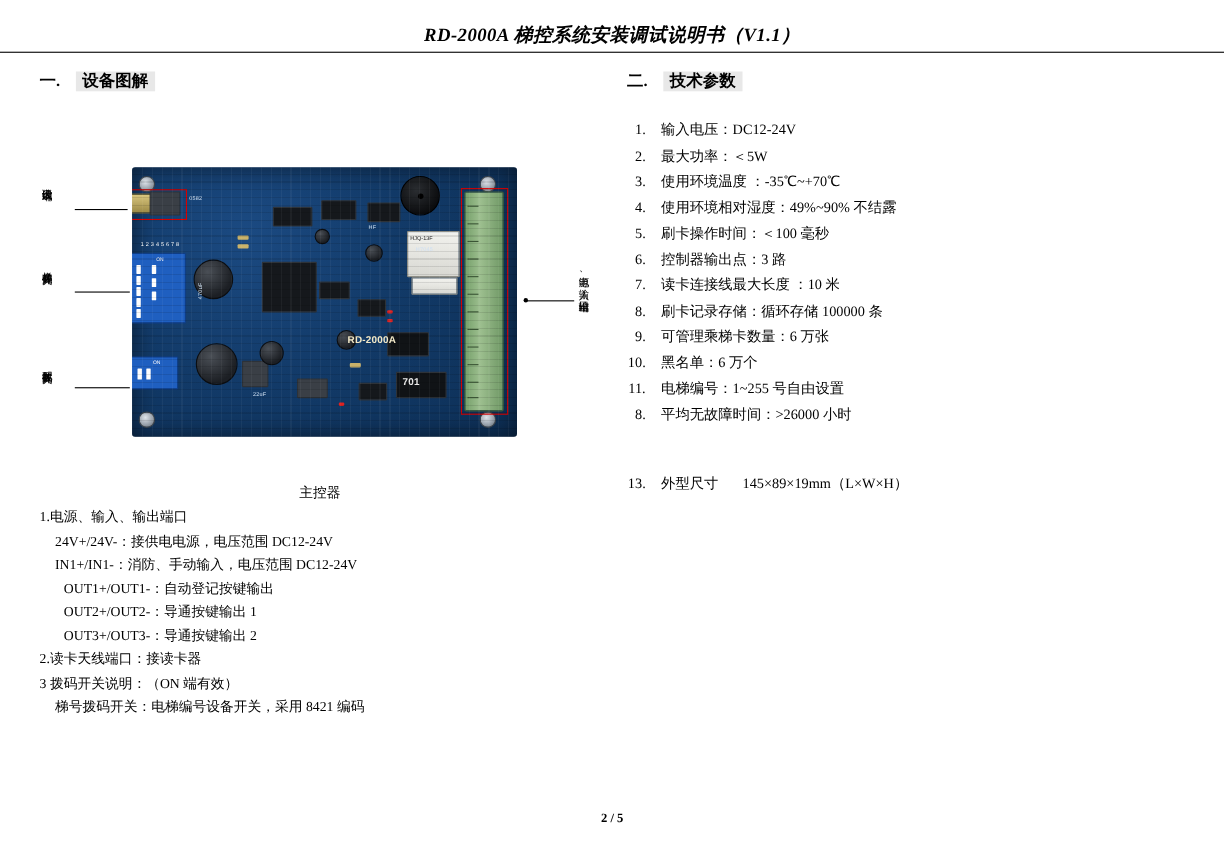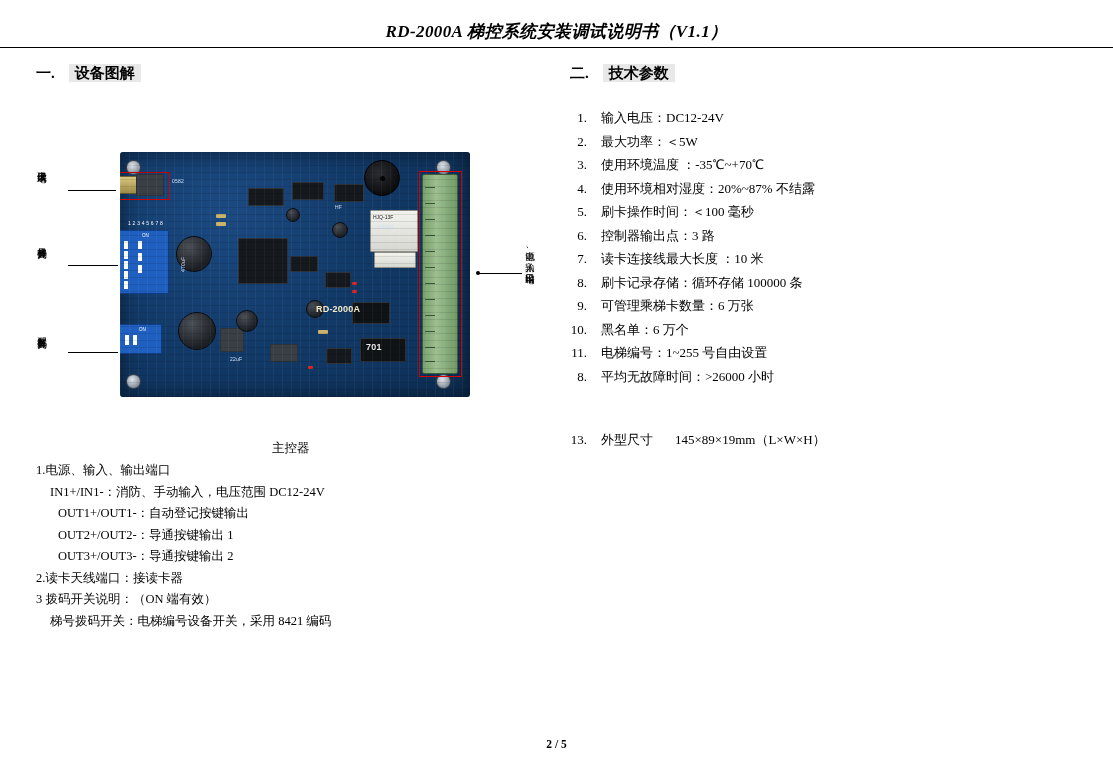--- a/index.html
+++ b/index.html
@@ -300,21 +300,21 @@
     <div class="spec-row">
         <span class="idx">2.</span>
         <span class="txt">最大功率：＜5W</span>
       </div>
     <div class="spec-row">
         <span class="idx">3.</span>
         <span class="txt">使用环境温度 ：-35℃~+70℃</span>
       </div>
     <div class="spec-row">
         <span class="idx">4.</span>
-        <span class="txt">使用环境相对湿度：20%~87% 不结露</span>
+        <span class="txt">使用环境相对湿度：49%~90% 不结露</span>
       </div>
     <div class="spec-row">
         <span class="idx">5.</span>
         <span class="txt">刷卡操作时间：＜100 毫秒</span>
       </div>
     <div class="spec-row">
         <span class="idx">6.</span>
         <span class="txt">控制器输出点：3 路</span>
       </div>
     <div class="spec-row">
@@ -447,20 +447,21 @@
   <div class="lead" style="left:68px; top:352px; width:50px;"></div>
 
   <div class="callout" style="left:524px; top:244px;">电源、输入、输出端口</div>
   <div class="lead" style="left:478px; top:273px; width:44px;"></div>
   <div class="lead-dot" style="left:476px; top:271px;"></div>
 
   <div class="caption" style="left:272px; top:440px;">主控器</div>
 
   <div class="portdesc">
     <div>1.电源、输入、输出端口</div>
+    <div class="ind1">24V+/24V-：接供电电源，电压范围 DC12-24V</div>
     <div class="ind1">IN1+/IN1-：消防、手动输入，电压范围 DC12-24V</div>
     <div class="ind2">OUT1+/OUT1-：自动登记按键输出</div>
     <div class="ind2">OUT2+/OUT2-：导通按键输出 1</div>
     <div class="ind2">OUT3+/OUT3-：导通按键输出 2</div>
     <div>2.读卡天线端口：接读卡器</div>
     <div>3 拨码开关说明：（ON 端有效）</div>
     <div class="ind1">梯号拨码开关：电梯编号设备开关，采用 8421 编码</div>
   </div>
 
   <div class="footer">2 / 5</div>

